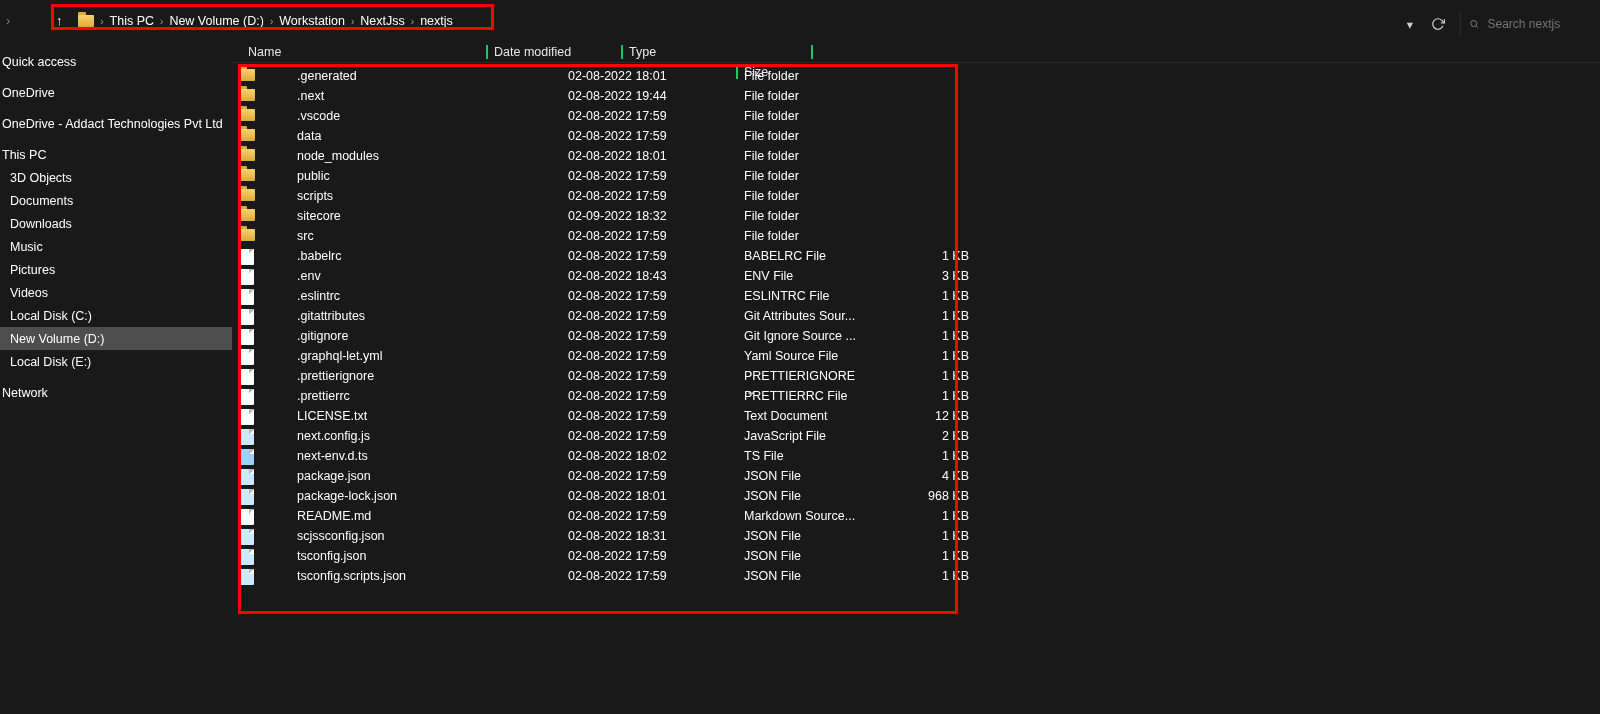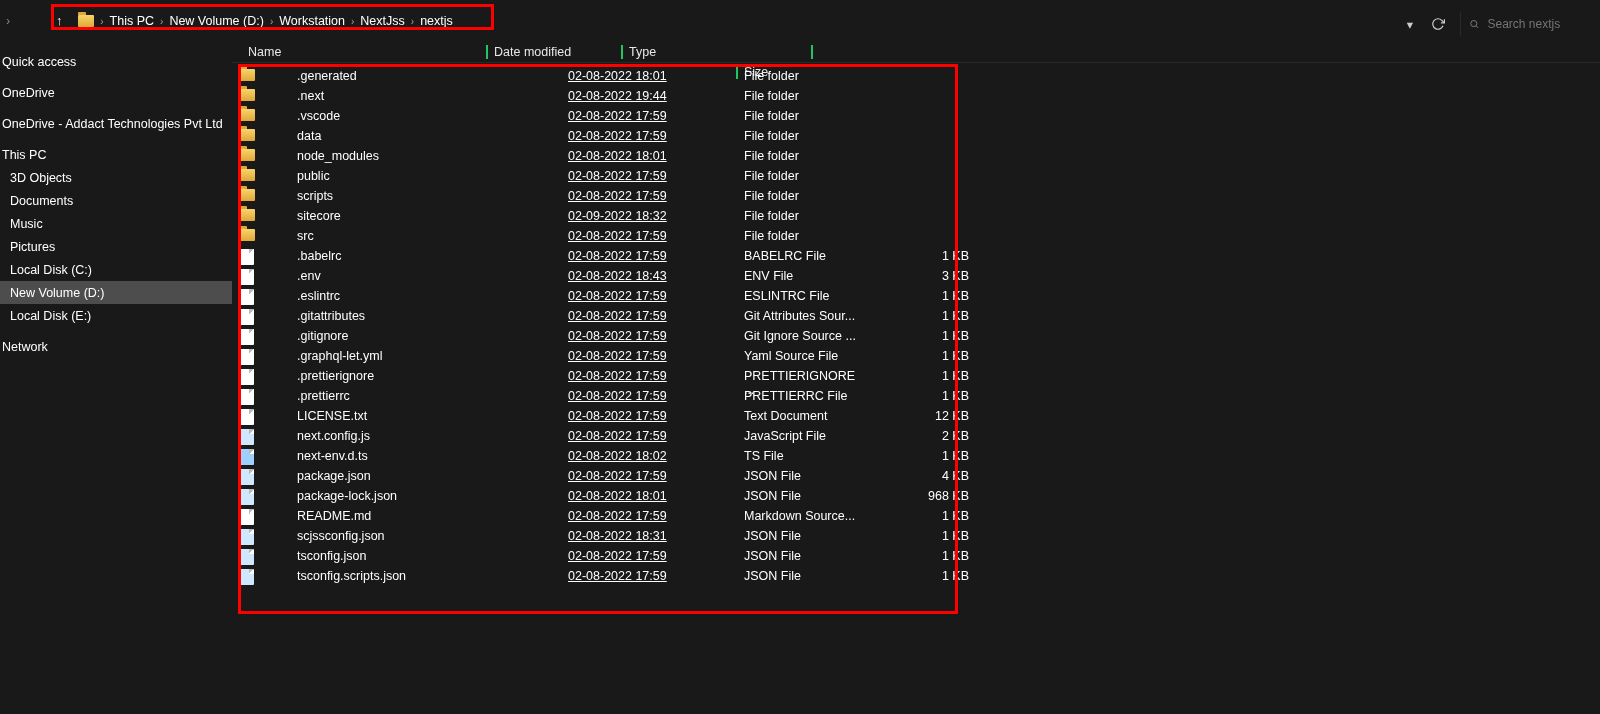--- a/index.html
+++ b/index.html
@@ -99,21 +99,21 @@
   }
   .col-header {
     height:22px; display:flex; align-items:center;
     border-bottom:1px solid #2a2a2a;
   }
   .hcol { color:#e8e8e8; font-size:12.5px; }
   .rows { position:relative; padding-top:6px; }
   .row { height:20px; display:flex; align-items:flex-start;gap:41px; }
   .icon-cell { width:24px; display:flex; align-items:center; justify-content:center; padding-left:6px;}
   .name-cell { width:230px; }
-  .date-cell { width:135px;text-decoration:underline; }
+  .date-cell { width:135px; }
   .type-cell { width:115px; }
   .size-cell { width:75px; text-align:right; padding-right:6px; }
   .row, .hcol { font-size:12.5px; }
   .file-glyph {
     width:14px; height:16px; background:#fff; border-radius:1px;
     display:inline-block; position:relative;
   }
   .file-glyph::after{
     content:""; position:absolute; right:0; top:0; width:5px; height:5px;
     background:linear-gradient(135deg,#bbb 50%, #fff 50%);
@@ -204,22 +204,24 @@
   <div class="side-item">
       <span>OneDrive - Addact Technologies Pvt Ltd</span>
     </div>
   <div class="spacer"></div>
   <div class="side-item">
       <span>This PC</span>
     </div>
   <div id="side-list">
       <div class="side-item side-sub">3D Objects</div>
       <div class="side-item side-sub">Documents</div>
+      <div class="side-item side-sub">Downloads</div>
       <div class="side-item side-sub">Music</div>
       <div class="side-item side-sub">Pictures</div>
+      <div class="side-item side-sub">Videos</div>
       <div class="side-item side-sub">Local Disk (C:)</div>
       <div class="side-item side-sub selected">New Volume (D:)</div>
       <div class="side-item side-sub">Local Disk (E:)</div>
     </div>
   <div class="spacer"></div>
   <div class="side-item">
       <span>Network</span>
     </div>
 </div>
 

